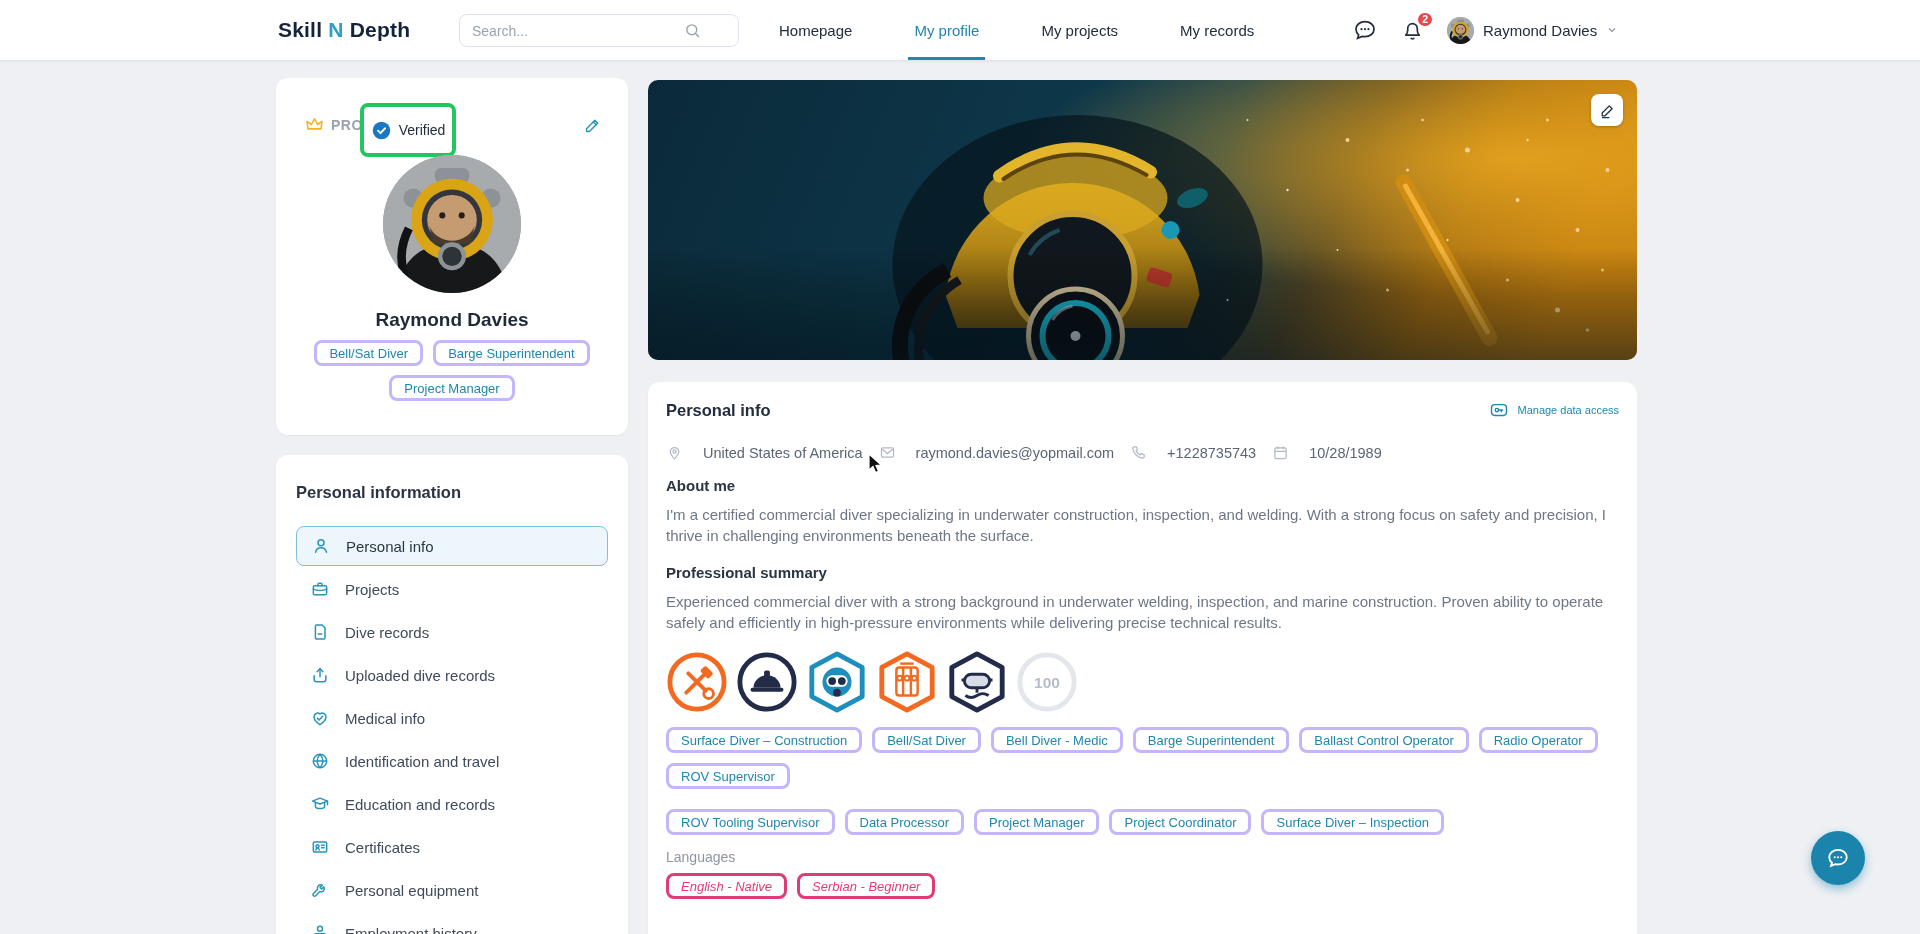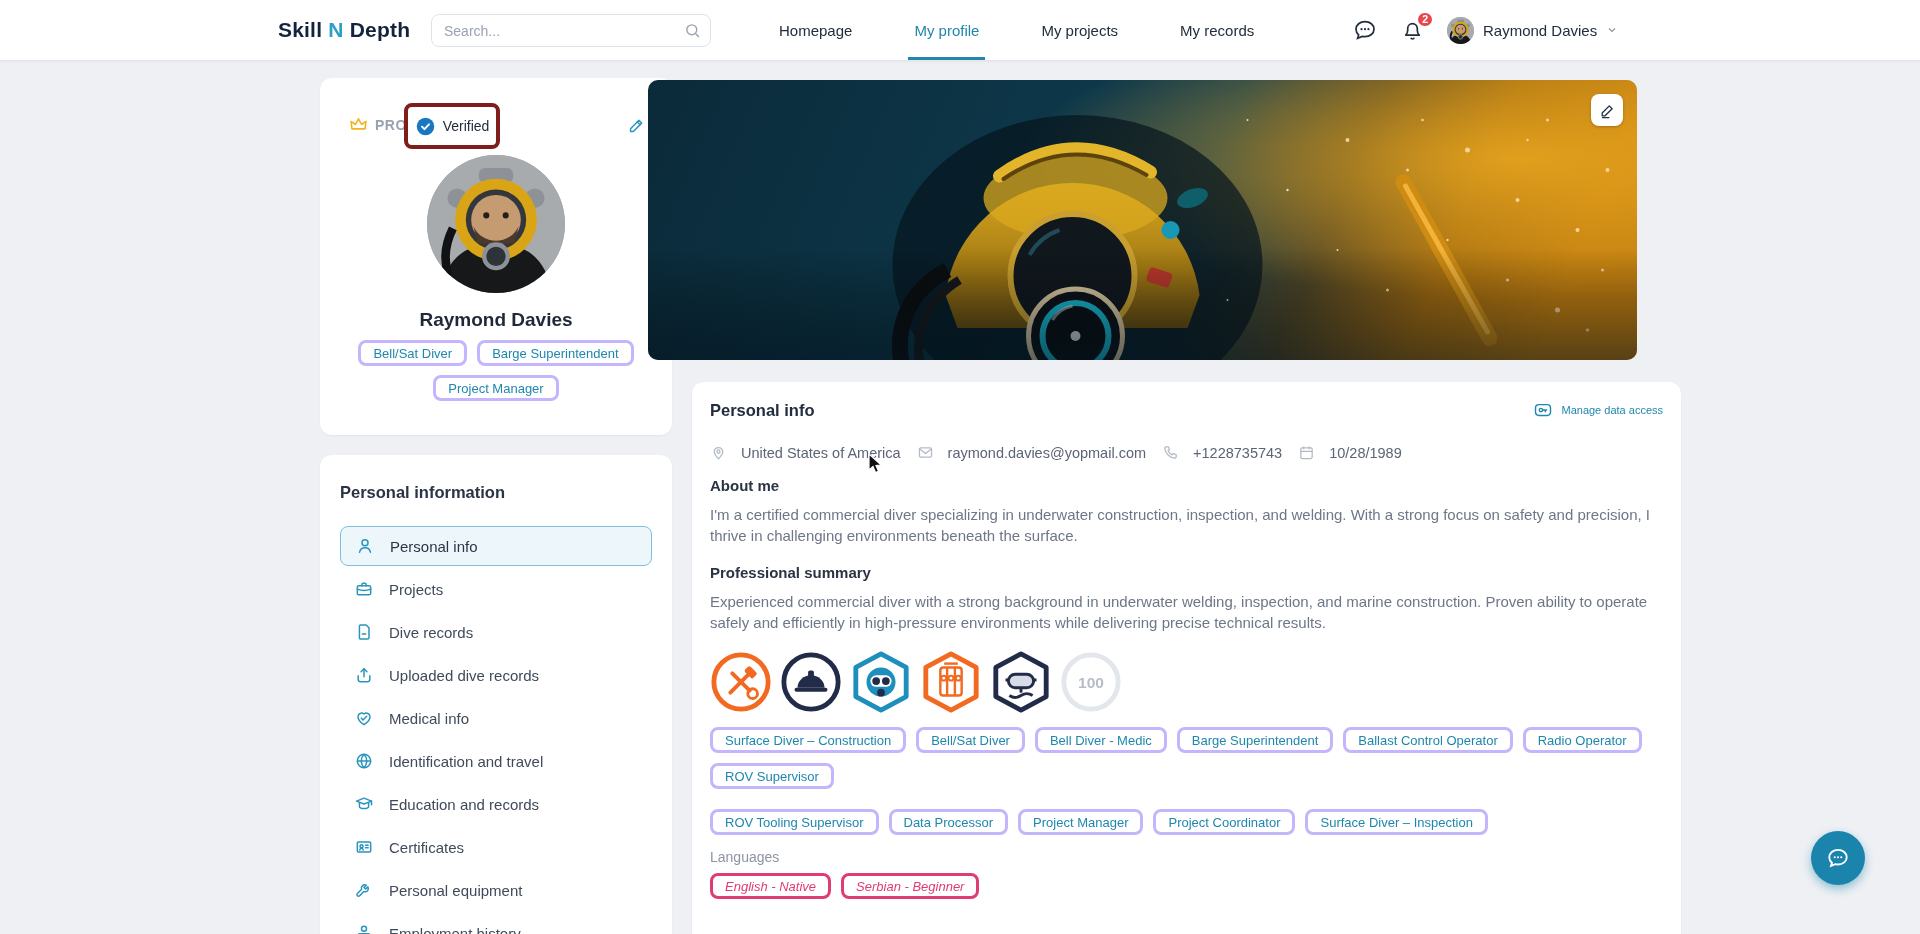--- a/index.html
+++ b/index.html
@@ -12,43 +12,43 @@
 
   
   .navbar { position:absolute; top:0; left:0; width:1920px; height:60px;
     background:#fff; box-shadow:0 1px 3px rgba(16,24,40,.08); z-index:20; }
   .logo { position:absolute; left:278px; top:18px; font-size:21px; font-weight:bold;
     color:#14233c; letter-spacing:.2px; }
   .logo .accent { color:#2b9fc6; }
   .search-wrap { position:absolute; left:431px; top:14px; width:280px; height:33px; }
   .search-wrap input { width:100%; height:100%; border:1px solid #dfe3e9; border-radius:8px;
     padding:0 34px 0 12px; font-size:14px; color:#1d4ed8; background:#fff; outline:none;
-    font-family:inherit; }
+    font-family:inherit;margin-left:28px; }
   .search-wrap input::placeholder { color:#9aa3b2; }
   .search-wrap .sicon { position:absolute; right:10px; top:8px; }
   .nav-links { position:absolute; left:747px; top:0; height:60px; display:flex; gap:30px; align-items:center; }
   .nav-link { font-size:15px; color:#222d3d; font-weight:500; height:60px; display:flex; align-items:center; position:relative; cursor:pointer;margin-left:32px; }
   .nav-link.active { color:#2187ad; }
   .nav-link.active::after { content:""; position:absolute; left:-6px; right:-6px; bottom:0; height:3px; background:#2187ad; }
   .nav-right { position:absolute; left:1352px; top:0; height:60px; display:flex; align-items:center; gap:22px; }
   .icon-btn { position:relative; cursor:pointer; }
   .noti-badge { position:absolute; top:-7px; right:-9px; min-width:17px; height:17px; border-radius:9px;
     background:#e5484d; color:#fff; font-size:10.5px; font-weight:bold; display:flex; align-items:center;
     justify-content:center; padding:0 4px; border:2px solid #fff; }
   .user-menu { display:flex; align-items:center; gap:9px; cursor:pointer; }
   .user-avatar { width:27px; height:27px; border-radius:50%; overflow:hidden; background:#a7abae; }
   .user-name { font-size:15px; color:#222d3d; font-weight:500; }
 
   
-  .card { background:#fff; border-radius:12px; box-shadow:0 1px 2px rgba(16,24,40,.05);margin-left:44px; }
+  .card { background:#fff; border-radius:12px; box-shadow:0 1px 2px rgba(16,24,40,.05); }
   .profile-card { position:absolute; left:276px; top:78px; width:352px; height:357px; }
   .pro-wrap { position:absolute; left:28px; top:36px; display:flex; align-items:center; gap:6px; }
   .pro-label { font-size:14px; font-weight:600; color:#9aa2b0; letter-spacing:.5px; }
-  .verified-highlight { position:absolute; left:84px; top:25px; width:96px; height:46px;
-    border:4px solid #7f1d1d; border-radius:8px; display:flex; align-items:center; justify-content:center; gap:7px;
+  .verified-highlight { position:absolute; left:84px; top:25px; width:96px; height:54px;
+    border:4px solid #22c55e; border-radius:8px; display:flex; align-items:center; justify-content:center; gap:7px;
     background:#fff; }
   .verified-label { font-size:14px; font-weight:500; color:#222d3d; }
   .card-edit { position:absolute; right:26px; top:38px; cursor:pointer; }
   .big-avatar { position:absolute; left:107px; top:77px; width:138px; height:138px; border-radius:50%;
     overflow:hidden; background:#a7abae; }
   .profile-name { position:absolute; top:231px; width:100%; text-align:center; font-size:19px; font-weight:600; color:#1f2937; }
   .tag-rows { position:absolute; top:262px; width:100%; display:flex; flex-direction:column; gap:9px; align-items:center; }
   .tag-row { display:flex; gap:10px; justify-content:center; }
   .chip { display:inline-flex; align-items:center; height:26px; padding:0 12px; border-radius:8px;
     border:3px solid #c4b5fd; color:#1f87ae; font-size:13px; background:#fff; white-space:nowrap; }
@@ -64,21 +64,21 @@
   
   .cover { position:absolute; left:648px; top:80px; width:989px; height:280px; border-radius:10px; overflow:hidden; }
   .cover-edit { position:absolute; right:14px; top:14px; width:32px; height:32px; background:#fff;
     border-radius:8px; display:flex; align-items:center; justify-content:center; cursor:pointer;
     box-shadow:0 1px 3px rgba(0,0,0,.25); }
   .main-card { position:absolute; left:648px; top:382px; width:989px; height:620px; padding:18px; }
   .title-row { display:flex; justify-content:space-between; align-items:center; margin-bottom:24px; }
   .section-title { font-size:16.5px; font-weight:600; color:#232d3d; }
   .manage-link { display:flex; align-items:center; gap:8px; color:#1f87ae; font-size:11px; cursor:pointer; }
   .info-row { display:flex; align-items:center; gap:16px; margin-bottom:16px; }
-  .info-item { display:flex; align-items:center; gap:14px; font-size:14.5px; color:#5b6575; }
+  .info-item { display:flex; align-items:center; gap:20px; font-size:14.5px; color:#5b6575; }
   .sub-h { font-size:15px; font-weight:600; color:#2b3442; margin-bottom:10px; }
   .para { font-size:15px; color:#6e7787; line-height:21px; max-width:958px; margin-bottom:18px; }
   .badges-row { display:flex; gap:8px; margin-bottom:14px; align-items:center; }
   .gray-label { font-size:14px; color:#8d95a3; margin-bottom:8px; }
   .chips-wrap { display:flex; flex-wrap:wrap; gap:10px; margin-bottom:14px; }
   .chips-wrap .break { flex-basis:100%; height:0; }
   .chips-wrap.langs { margin-bottom:16px; }
 
   .fab-chat { position:absolute; left:1811px; top:831px; width:54px; height:54px; border-radius:50%;
     background:#1b84ad; display:flex; align-items:center; justify-content:center; cursor:pointer;

